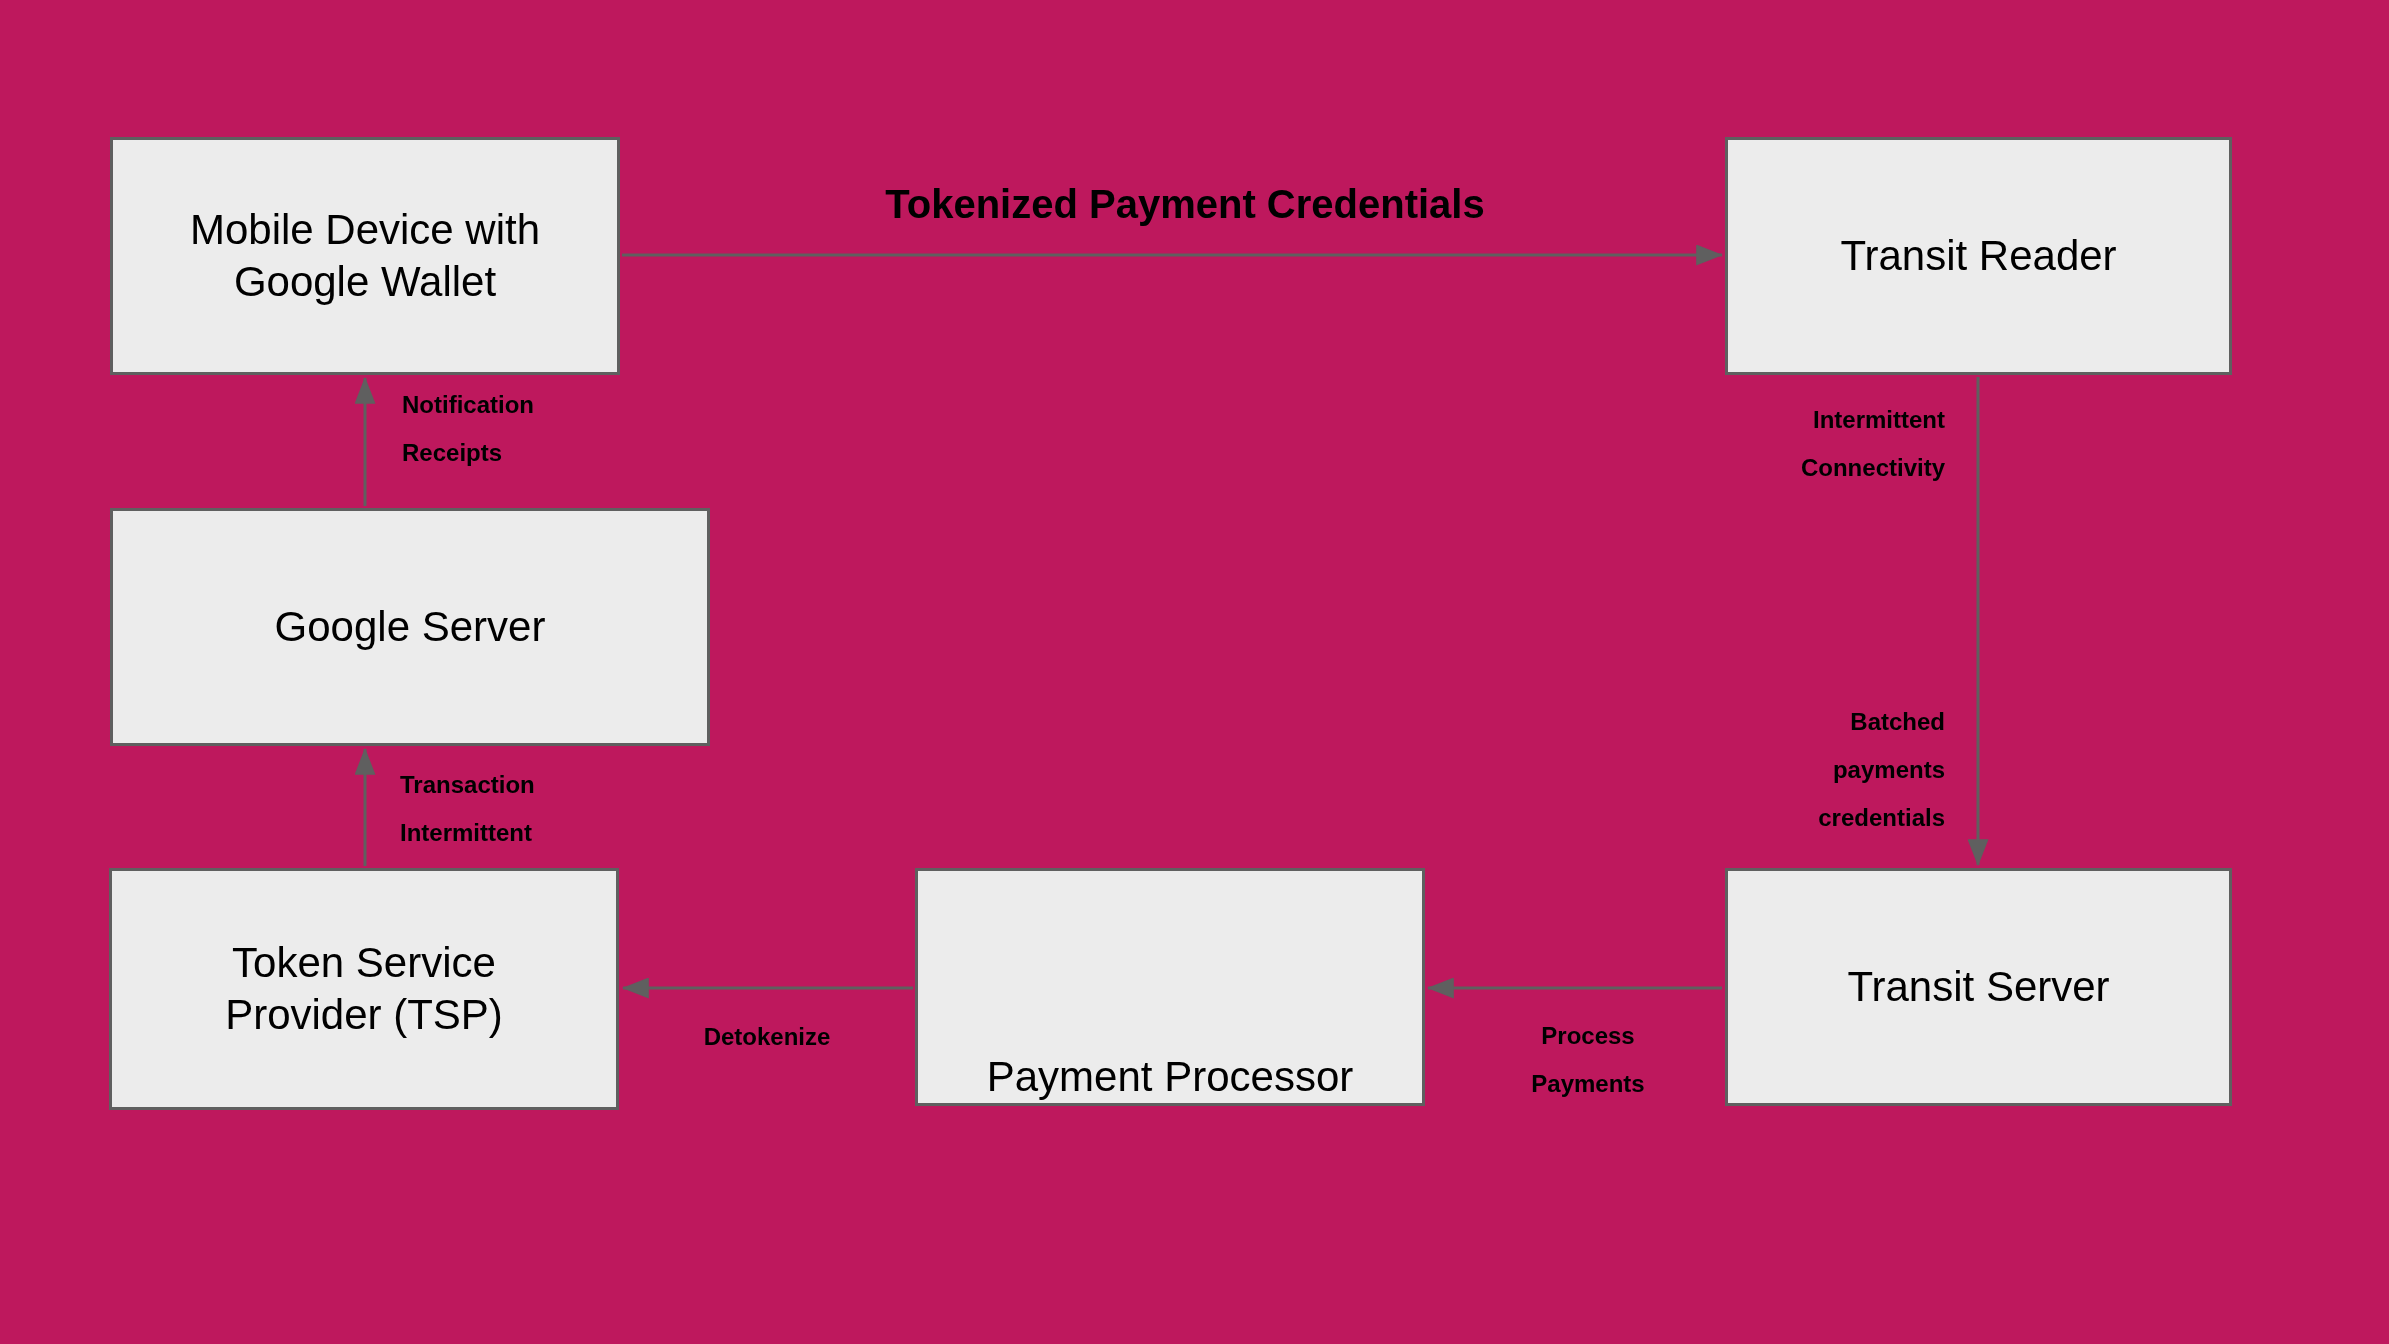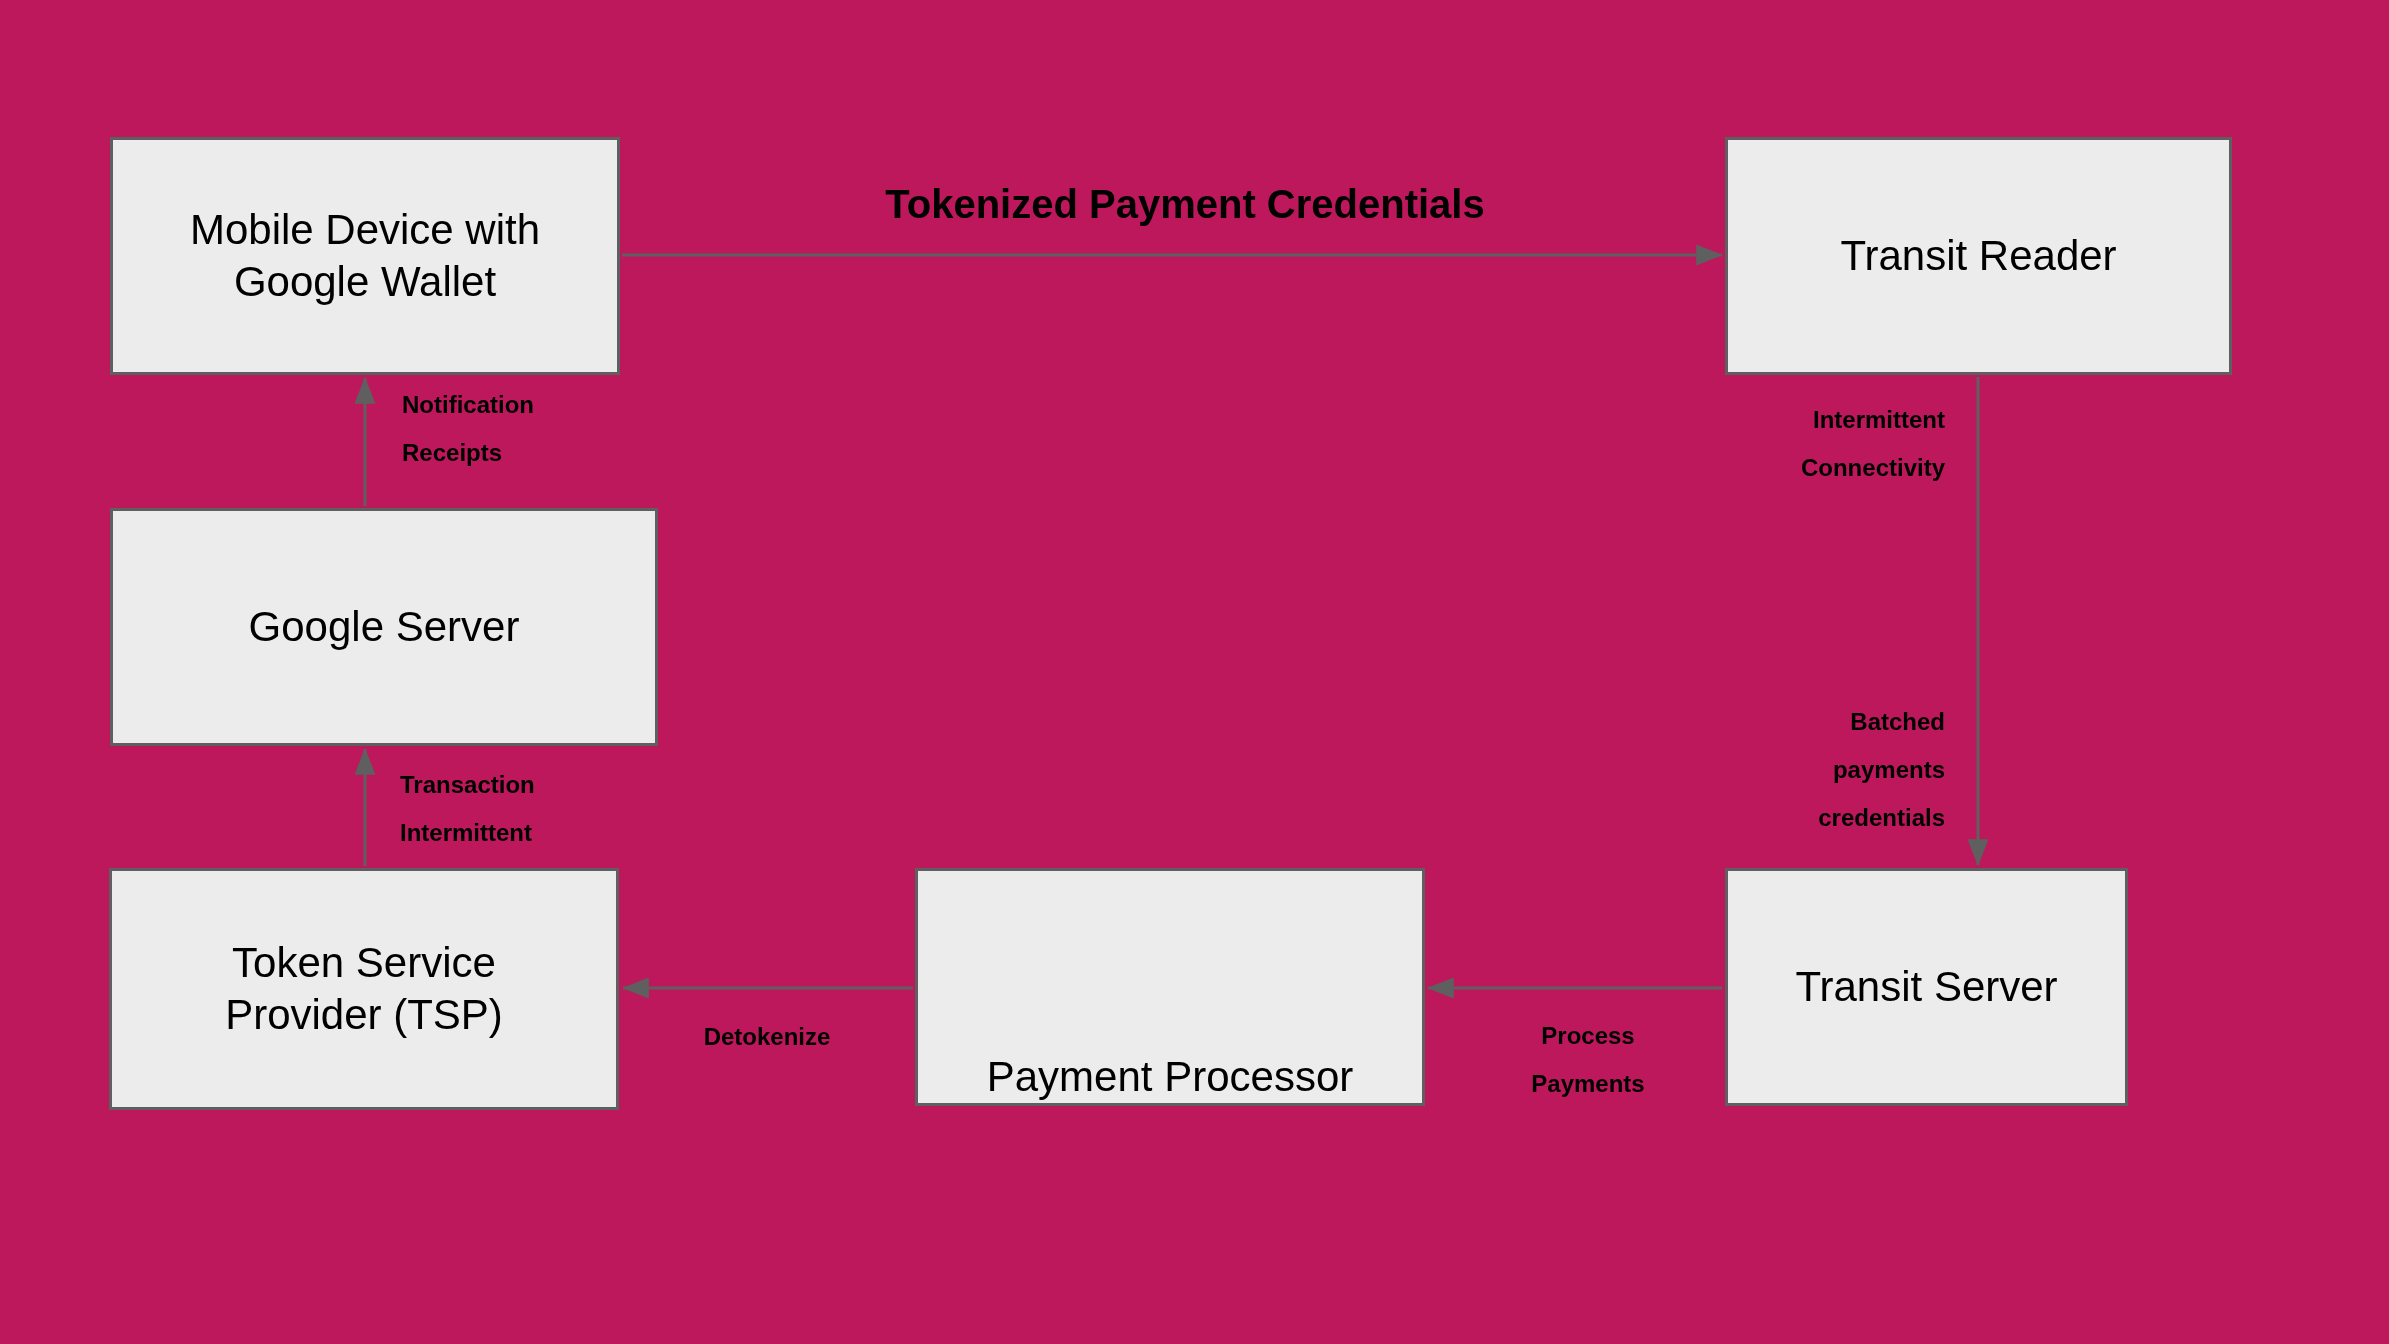--- a/index.html
+++ b/index.html
@@ -31,24 +31,24 @@
     align-items: center;
     justify-content: center;
     text-align: center;
     font-size: 42px;
     line-height: 52px;
     color: #000000;
     white-space: pre-line;
   }
   .node-mobile        { left: 110px;  top: 137px; width: 510px; height: 238px; }
   .node-reader        { left: 1725px; top: 137px; width: 507px; height: 238px; }
-  .node-google        { left: 110px;  top: 508px; width: 548px; height: 238px; }
+  .node-google        { left: 110px;  top: 508px; width: 600px; height: 238px; }
   .node-tsp           { left: 109px;  top: 868px; width: 510px; height: 242px; }
   .node-processor     { left: 915px;  top: 868px; width: 510px; height: 238px; align-items: flex-end; }
-  .node-transitserver { left: 1725px; top: 868px; width: 403px; height: 238px; }
+  .node-transitserver { left: 1725px; top: 868px; width: 507px; height: 238px; }
 
   .edge-label {
     position: absolute;
     font-weight: bold;
     color: #000000;
     font-size: 24px;
     line-height: 48px;
     white-space: pre-line;
   }
   .lbl-tokenized {

